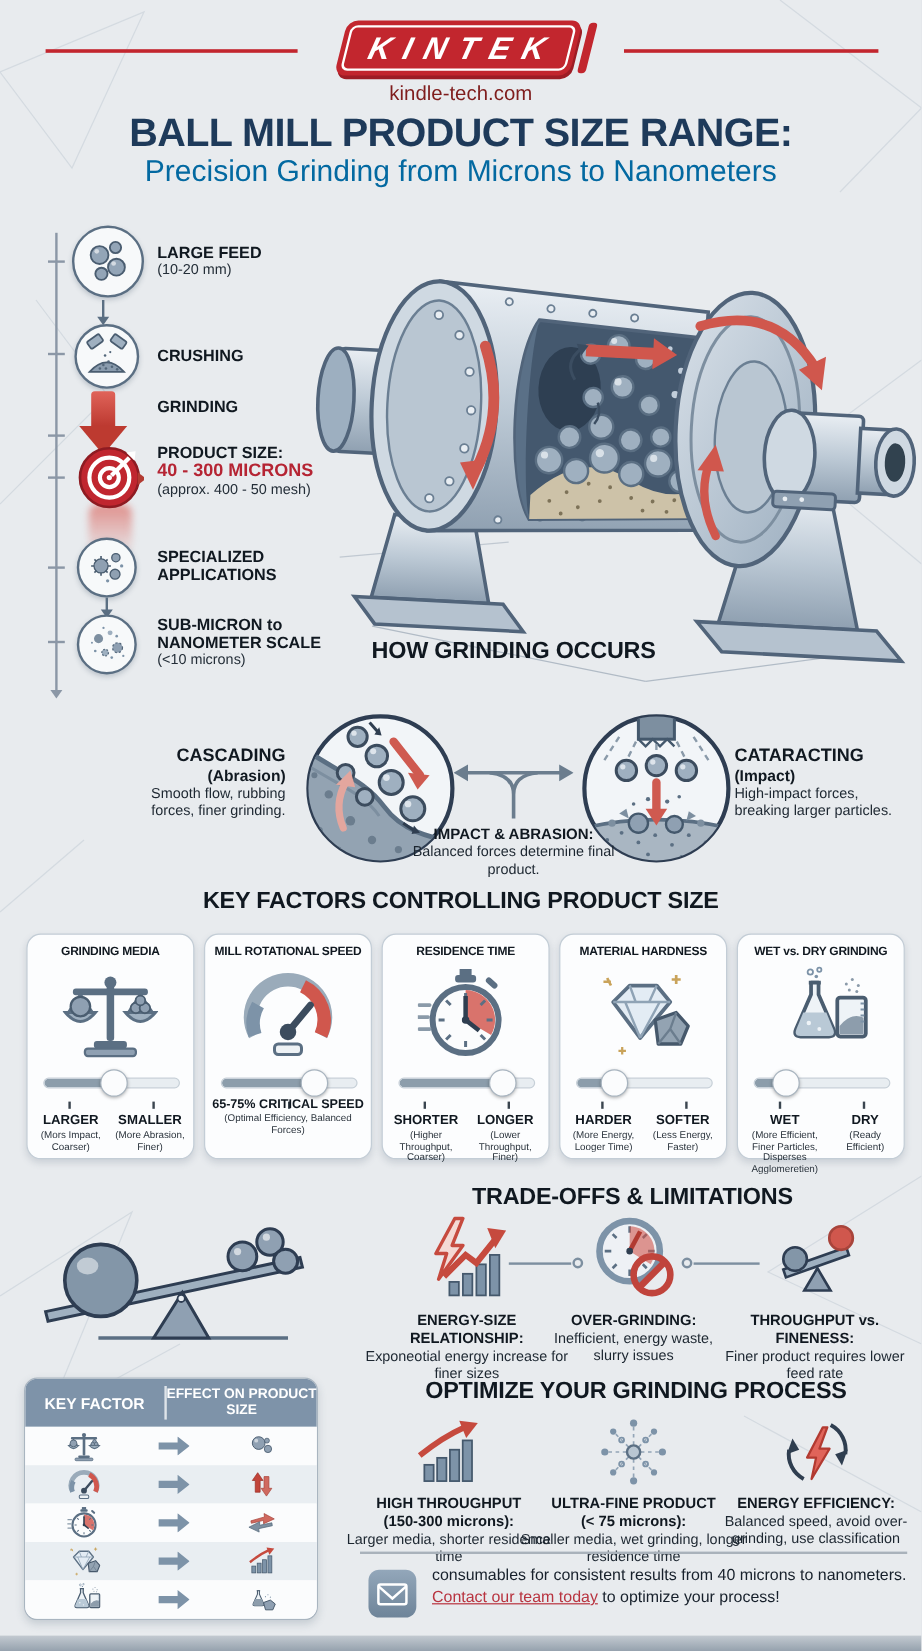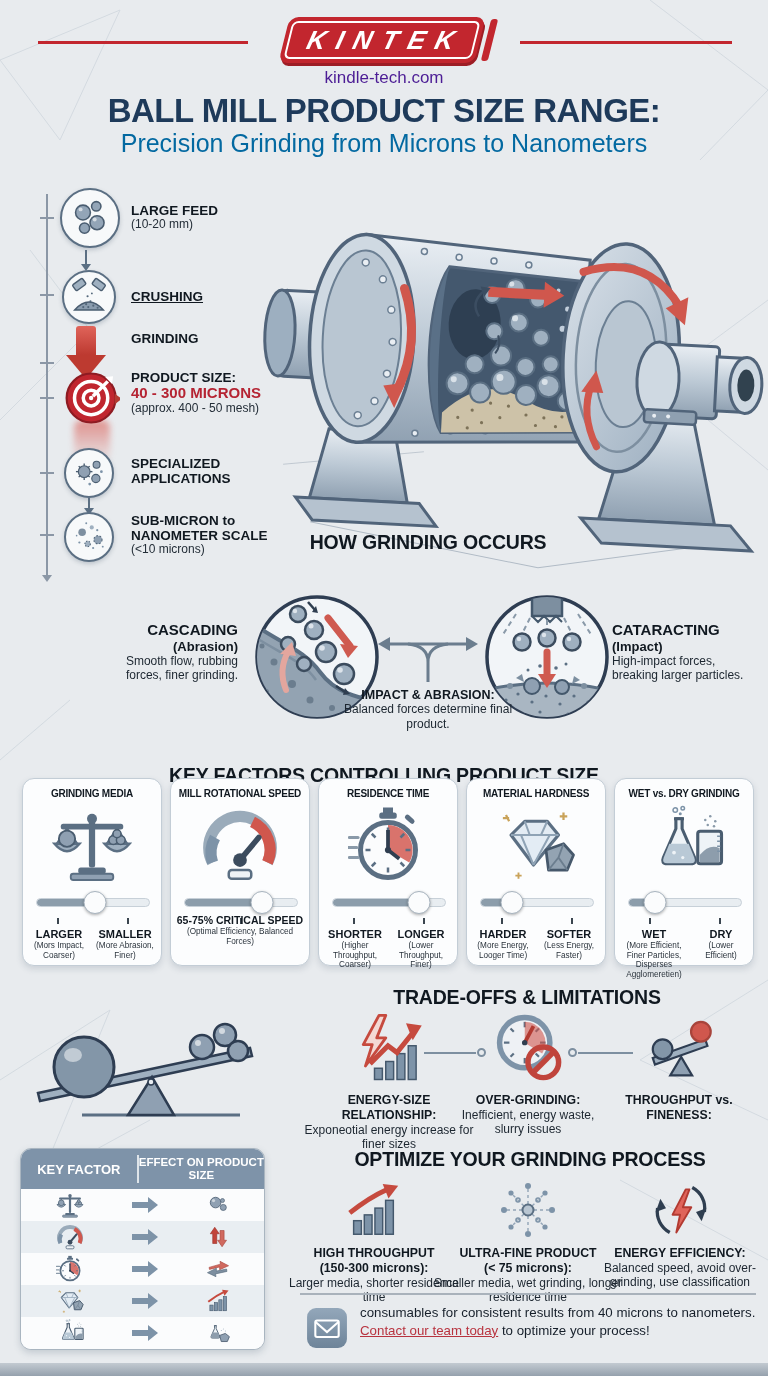--- a/index.html
+++ b/index.html
@@ -11,21 +11,21 @@
   
   .redline{position:absolute;height:3px;background:#c2262e;top:41px;}
   #logo{position:absolute;left:284px;top:17px;width:196px;height:46px;background:#c2262e;
     border-radius:9px;transform:skewX(-14deg);box-shadow:2px 3px 0 #9d1d25;}
   #logo .inner{position:absolute;inset:4px;border:2.5px solid #fff;border-radius:6px;
     display:flex;align-items:center;justify-content:center;}
   #logo .txt{color:#fff;font-weight:bold;font-style:italic;font-size:26px;letter-spacing:10px;
     padding-left:8px;}
   #logo-tail{position:absolute;left:486px;top:19px;width:7px;height:42px;background:#c2262e;
     border-radius:3px;transform:skewX(-14deg);}
-  .site{position:absolute;left:0;width:768px;top:68px;text-align:center;color:#4c1d95;
+  .site{position:absolute;left:0;width:768px;top:68px;text-align:center;color:#7f1d1d;
     font-size:17px;}
   .title{position:absolute;left:0;width:768px;top:92px;text-align:center;color:#1e3a5a;
     font-weight:bold;font-size:33px;letter-spacing:-.5px;}
   .subtitle{position:absolute;left:0;width:768px;top:129px;text-align:center;color:#0369a1;
     font-size:25px;}
   
   .vline{position:absolute;left:46px;top:194px;width:2px;height:384px;background:#8b97a6;}
   .vline:after{content:"";position:absolute;left:-4px;bottom:-9px;border:5px solid transparent;
     border-top:7px solid #8b97a6;}
   .vtick{position:absolute;left:40px;width:14px;height:2px;background:#8b97a6;}
@@ -426,21 +426,21 @@
     <div class="fsub">(10-20 mm)</div>
   </div>
   <div class="abs" style="left:85px;top:250px;width:2px;height:16px;background:#5b6f83;"></div>
   <div class="abs" style="left:81px;top:264px;border:5px solid transparent;border-top:7px solid #5b6f83;"></div>
 
   <div class="flowcircle" style="left:62px;top:270px;width:54px;height:54px;">
     <svg width="46" height="46">
         <use href="#sym-crush"></use>
       </svg>
   </div>
-  <div class="abs flabel" style="left:131px;top:289px;width:150px;text-decoration:underline;">CRUSHING</div>
+  <div class="abs flabel" style="left:131px;top:289px;width:150px;">CRUSHING</div>
 
   <div class="abs" style="left:76px;top:326px;width:20px;height:32px;background:linear-gradient(#e0645a,#b9352c);border-radius:3px;"></div>
   <div class="abs" style="left:66px;top:355px;border:20px solid transparent;border-top:24px solid #bd3a30;"></div>
   <div class="abs flabel" style="left:131px;top:331px;width:150px;">GRINDING</div>
 
   <div class="redglow"></div>
   <div class="abs" style="left:64px;top:370px;width:56px;height:56px;">
     <svg width="56" height="56">
         <use href="#sym-target"></use>
       </svg>
@@ -714,21 +714,21 @@
     <div class="gname">CATARACTING</div>
     <div class="gmech">(Impact)</div>
     <div class="gdesc">High-impact forces, breaking larger particles.</div>
   </div>
 
   <div class="abs ctr" style="left:338px;top:688px;width:180px;">
     <div class="gmech" style="font-size:12.5px;">IMPACT &amp; ABRASION:</div>
     <div class="gdesc">Balanced forces determine final product.</div>
   </div>
 
-  <div class="abs h2 ctr" style="left:134px;top:740px;width:500px;margin-top:24px;">KEY FACTORS CONTROLLING PRODUCT SIZE</div>
+  <div class="abs h2 ctr" style="left:134px;top:740px;width:500px;">KEY FACTORS CONTROLLING PRODUCT SIZE</div>
 
   <div class="card" style="left:22px;">
     <div class="cardtitle">GRINDING MEDIA</div>
     <svg class="cardicon" width="80" height="80">
         <use href="#sym-scale"></use>
       </svg>
     <div class="slider">
       <div class="strack">
           <div class="sfill" style="width: 52%;"></div>
         </div>
@@ -829,21 +829,21 @@
     </div>
     <div class="tick" style="left:34px;"></div>
     <div class="tick" style="left:104px;"></div>
     <div class="slabels">
       <div class="scol" style="width:72px;">
           <div class="slab">WET</div>
         <div class="snote">(More Efficient, Finer Particles, Disperses Agglomeretien)</div>
         </div>
       <div class="scol" style="width:58px;">
           <div class="slab">DRY</div>
-        <div class="snote">(Lower Efficient)</div>
+        <div class="snote">(Ready Efficient)</div>
         </div>
     </div>
   </div>
 
   <div class="abs h2 ctr" style="left:327px;top:986px;width:400px;">TRADE-OFFS &amp; LIMITATIONS</div>
 
   <svg class="abs" style="left:22px;top:1005px;" width="258" height="118" viewBox="0 0 258 118">
     <line x1="60" y1="110" x2="218" y2="110" stroke="#5b6f83" stroke-width="3"></line>
     <polygon points="16,88 228,43 230,51 18,96" fill="#9fb0c0" stroke="#2e3d52" stroke-width="2.5"></polygon>
     <polygon points="106,110 152,110 130,72" fill="#8fa0b2" stroke="#2e3d52" stroke-width="2.5"></polygon>
@@ -880,20 +880,21 @@
   <div class="abs ctr" style="left:303px;top:1093px;width:172px;">
     <div class="titem-title">ENERGY-SIZE RELATIONSHIP:</div>
     <div class="titem-desc">Exponeotial energy increase for finer sizes</div>
   </div>
   <div class="abs ctr" style="left:448px;top:1093px;width:160px;">
     <div class="titem-title">OVER-GRINDING:</div>
     <div class="titem-desc">Inefficient, energy waste, slurry issues</div>
   </div>
   <div class="abs ctr" style="left:597px;top:1093px;width:164px;">
     <div class="titem-title">THROUGHPUT vs. FINENESS:</div>
+    <div class="titem-desc">Finer product requires lower feed rate</div>
   </div>
 
   <div id="ktable">
     <div class="thead">
       <div class="th1">KEY FACTOR</div>
       <div class="thdiv"></div>
       <div class="th2">EFFECT ON PRODUCT SIZE</div>
     </div>
     <div class="krow">
       <div class="kc kc1">

